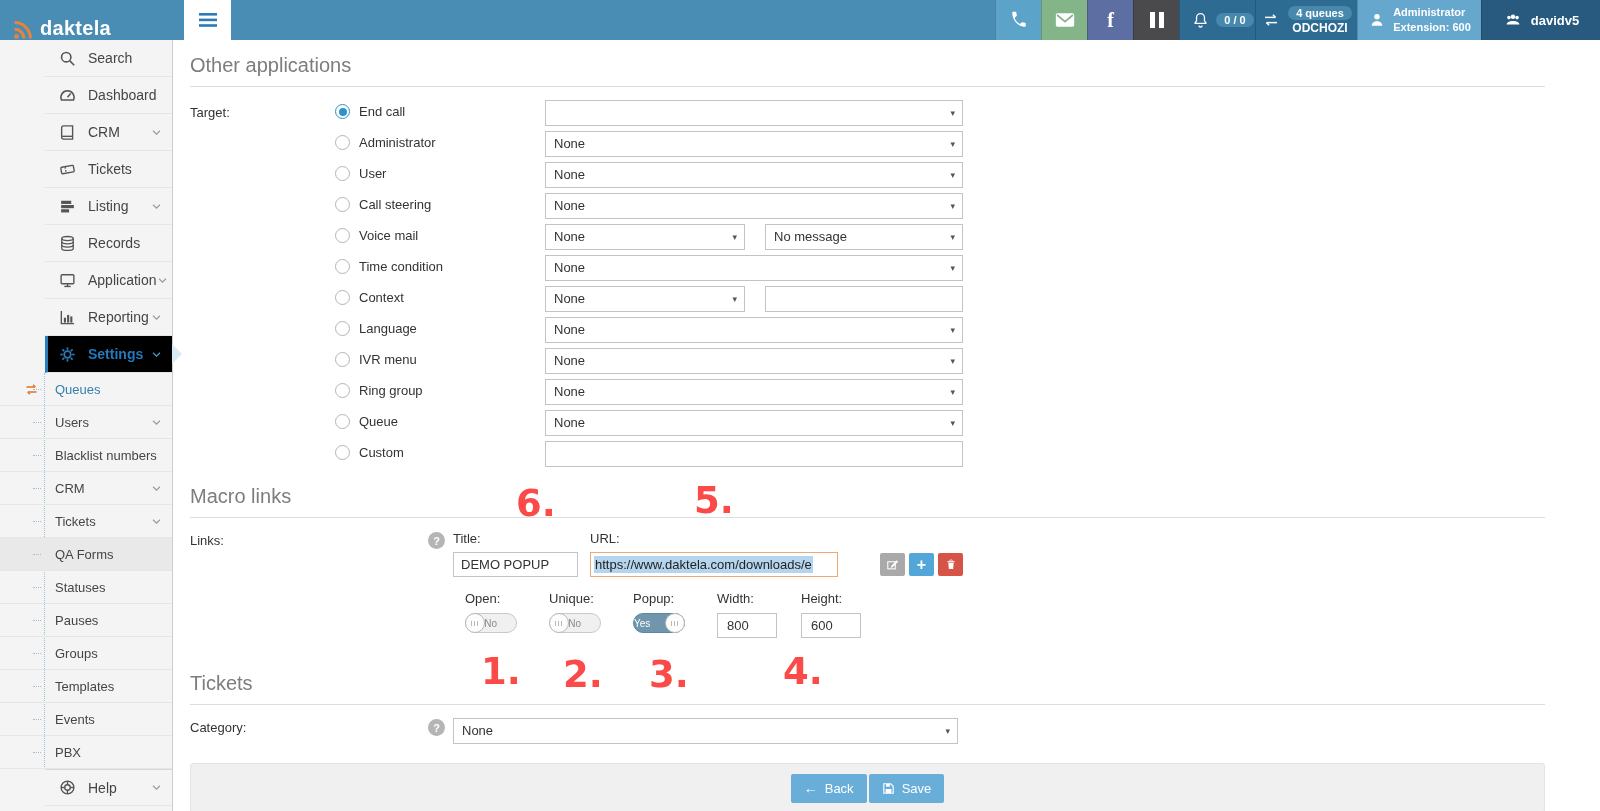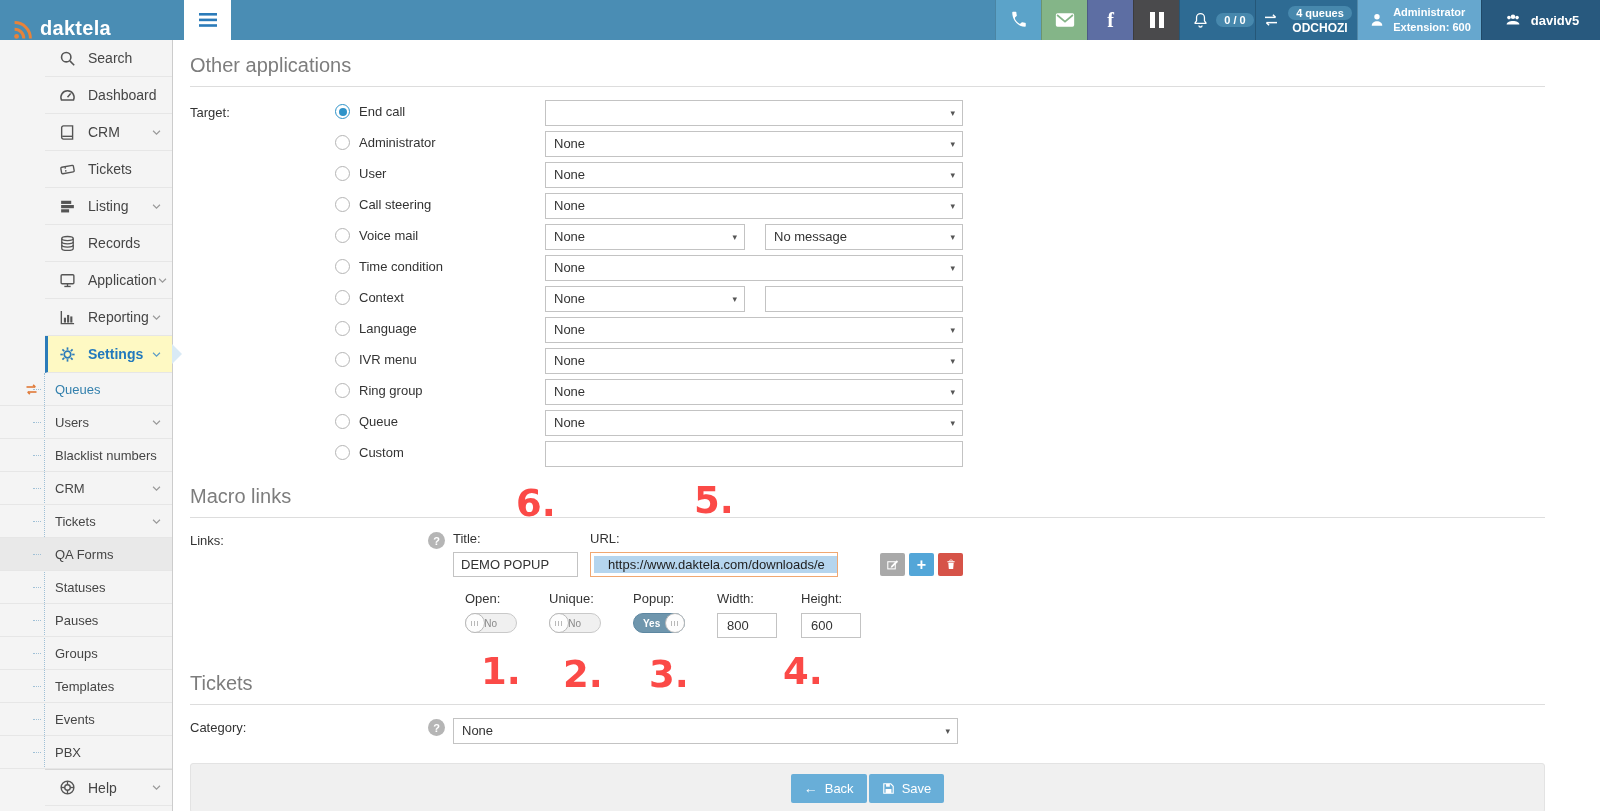--- a/index.html
+++ b/index.html
@@ -27,21 +27,21 @@
   .tile-admin { width:124px; background:#66a7ce; gap:7px; }
   .a-col { display:flex; flex-direction:column; font-size:11px; font-weight:bold; line-height:1.35; }
   .tile-user { width:119px; background:#28597e; gap:8px; font-size:13px; font-weight:bold; }
 
   
   .sidebar { position:absolute; top:40px; left:0; bottom:0; width:173px; background:#f4f4f4; border-right:1px solid #ccc; z-index:5; overflow:visible; }
   .nav-item { height:37px; display:flex; align-items:center; padding:0 10px 0 14px; border-bottom:1px solid #e6e6e6; font-size:14px; color:#454545; position:relative; cursor:pointer;margin-left:45px; }
   .nav-icon { width:17px; height:17px; margin-right:12px; color:#555; flex:none; }
   .nav-label { flex:1; }
   .nav-chev { width:11px; height:11px; color:#999; flex:none; }
-  .nav-item.active-settings { background:#fef9c3; border-left:3px solid #2b7bb9; padding-left:11px; }
+  .nav-item.active-settings { background:#000000; border-left:3px solid #2b7bb9; padding-left:11px; }
   .nav-item.active-settings .nav-label { color:#2279bd; font-weight:bold; }
   .nav-item.active-settings .nav-icon { color:#2b7bb9; }
   .nav-item.active-settings::after { content:''; position:absolute; right:-10px; top:50%; transform:translateY(-50%);
     border-top:10px solid transparent; border-bottom:10px solid transparent; border-left:10px solid #d9eaf5; }
   .subnav { position:relative; }
   .subnav::before { content:''; position:absolute; left:44px; top:0; bottom:0; border-left:1px dotted #9fc0d6; }
   .sub-item { height:33px; display:flex; align-items:center; padding:0 10px 0 55px; border-bottom:1px solid #e6e6e6; font-size:13px; color:#454545; position:relative; cursor:pointer; }
   .sub-item::before { content:''; position:absolute; left:33px; top:50%; width:8px; border-top:1px dotted #9fc0d6; }
   .sub-item .nav-chev { margin-left:auto; }
   .sub-item.active-q { color:#3380ad; }
@@ -71,38 +71,38 @@
 
   
   .links-row { display:flex; align-items:flex-start; }
   .wide-label { width:238px; padding-top:2px; flex:none; font-size:13px; color:#333; }
   .help-badge { width:17px; height:17px; border-radius:50%; background:#b5b5b5; color:#fff; font-size:11px; font-weight:bold; display:flex; align-items:center; justify-content:center; margin:1px 8px 0 0; flex:none; }
   .fields-labels { display:flex; font-size:13px; color:#333; margin-bottom:6px; }
   .title-label-w { width:137px; }
   .fields-inputs { display:flex; align-items:center; }
   .title-input { width:125px; height:25px; border:1px solid #c3c3c3; padding:0 7px; font-size:13px; font-family:inherit; color:#333; }
   .url-box { width:248px; height:25px; border:1px solid #f0a771; margin-left:12px; padding:0 3px; font-size:13px; display:flex; align-items:center; white-space:nowrap; overflow:hidden; cursor:text; }
-  .url-text { background:#b5d5ee; color:#222; padding:1px 14px; }
+  .url-text { background:#b5d5ee; color:#222; padding:1px 1px; }
   .btn-group { margin-left:42px; display:flex; gap:4px; }
   .mini-btn { width:25px; height:23px; border-radius:2px; display:flex; align-items:center; justify-content:center; color:#fff; cursor:pointer; }
   .mini-btn.edit { background:#a9a9a9; }
   .mini-btn.add { background:#53a6d8; font-size:16px; font-weight:bold; line-height:1; }
   .mini-btn.del { background:#d65348; }
   .toggles { display:flex; margin-top:14px; margin-left:12px; font-size:13px; color:#333; }
   .tog-block { width:84px; flex:none; }
   .tog-block .t-label { margin-bottom:7px; }
   .switch { width:52px; height:20px; border-radius:10px; position:relative; cursor:pointer; }
   .switch.off { background:#f0f0f0; border:1px solid #c9c9c9; }
   .switch.on { background:#6f96ad; border:1px solid #5d87a1; }
   .knob { position:absolute; top:-1px; width:20px; height:20px; background:#fdfdfd; border:1px solid #b9b9b9; border-radius:50%; display:flex; align-items:center; justify-content:center; font-size:7px; letter-spacing:1px; color:#999; }
   .switch.off .knob { left:-1px; }
   .switch.on .knob { right:-1px; }
   .sw-label { position:absolute; top:50%; transform:translateY(-50%); font-size:10px; }
   .switch.off .sw-label { right:19px; color:#8a8a8a; }
-  .switch.on .sw-label { left:9px; color:#fff; font-weight:bold; }
+  .switch.on .sw-label { left:0; color:#fff; font-weight:normal; }
   .dim-input { width:60px; height:25px; border:1px solid #c3c3c3; padding:0 9px; font-size:13px; font-family:inherit; color:#333; }
 
   
   .cat-select { flex:none; width:505px; }
   .footer-bar { margin-top:19px; height:50px; background:#f0f0f0; border:1px solid #e3e3e3; border-radius:3px; display:flex; align-items:center; justify-content:center; gap:2px; }
   .btn { background:#68aed8; color:#fff; font-size:13px; padding:0 13px; height:29px; display:flex; align-items:center; gap:7px; border-radius:2px; cursor:pointer; }
   .btn .b-arrow { font-size:14px; }
 
   
   .annot { position:absolute; color:#fb4a47; font-size:37px; font-weight:bold; z-index:10; font-family:"DejaVu Sans", sans-serif; }

